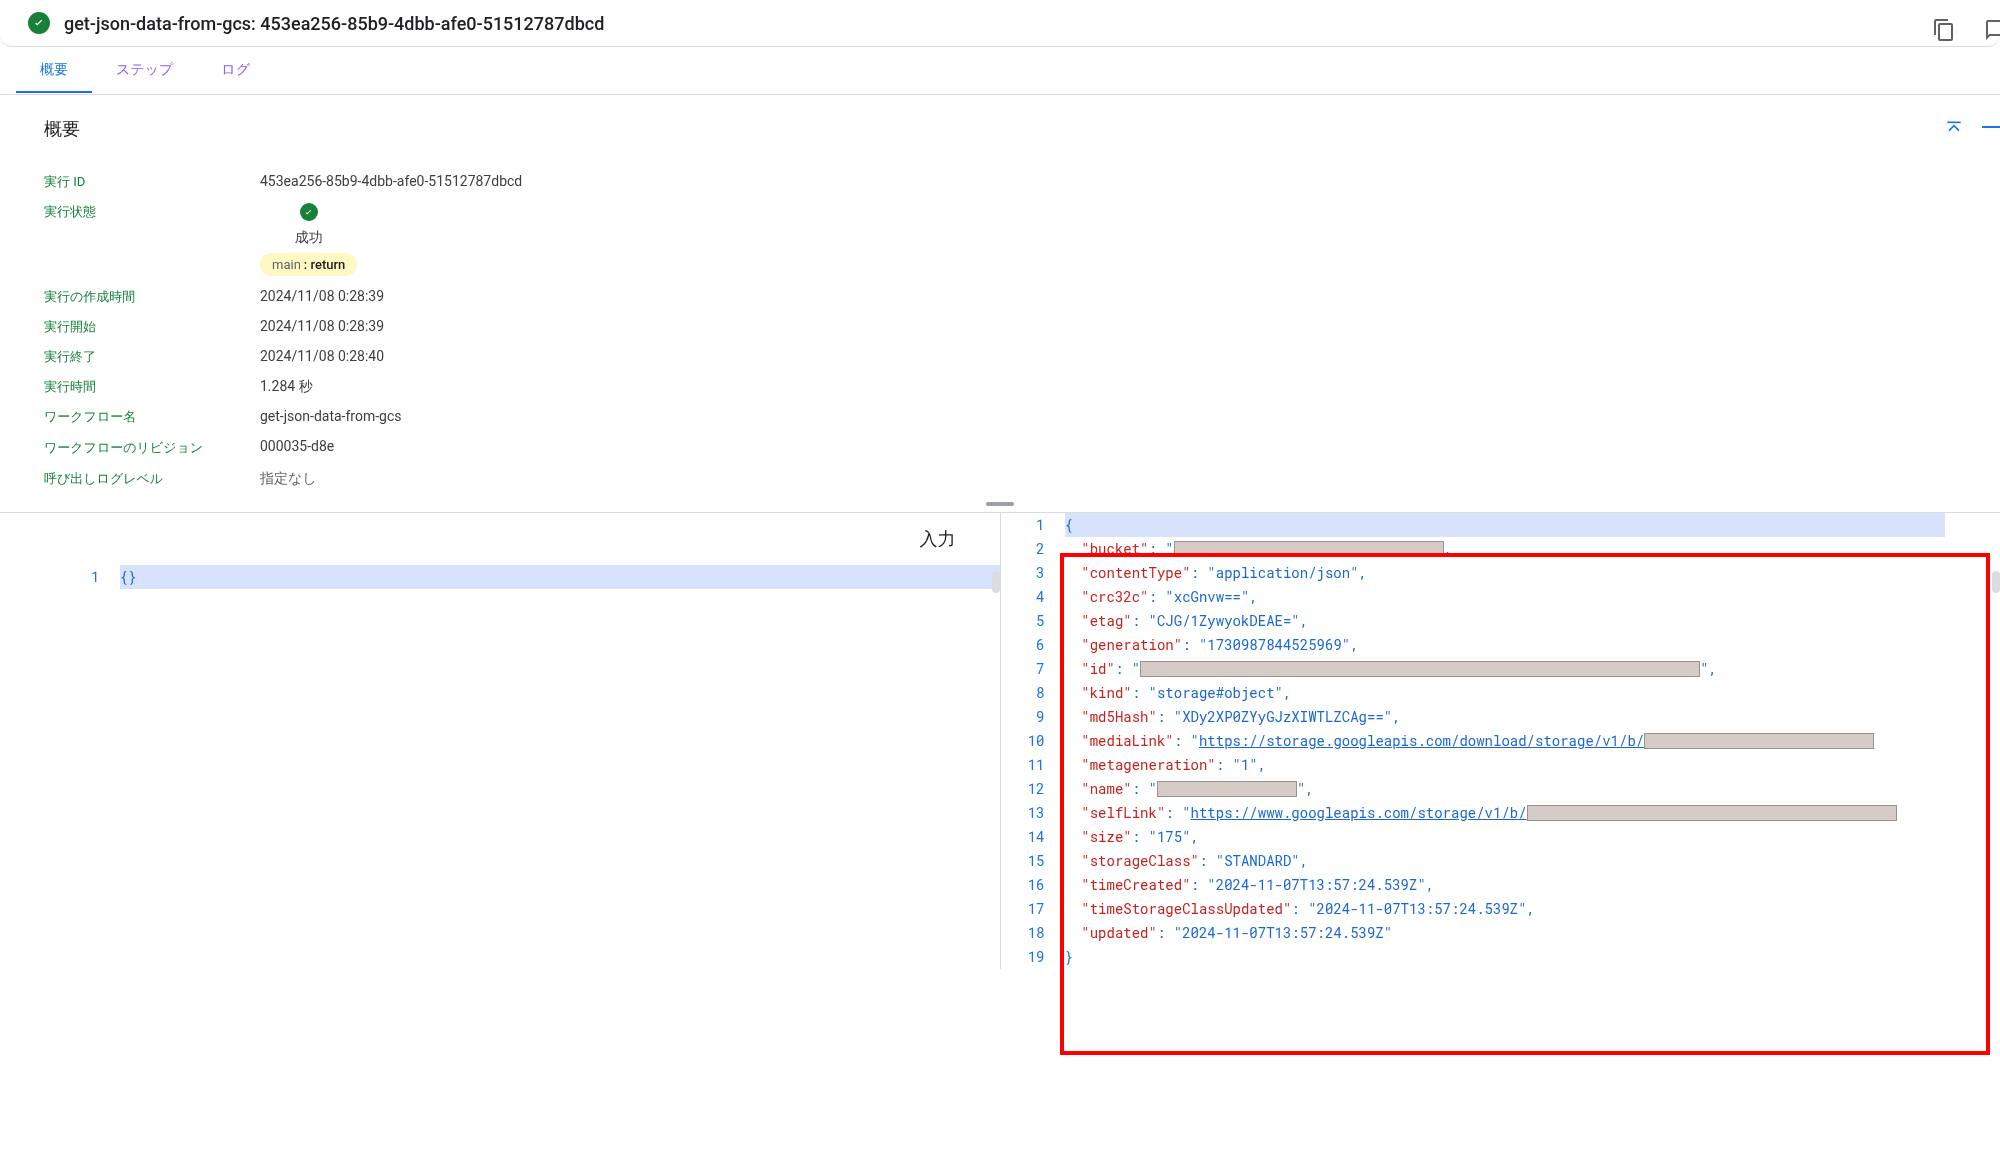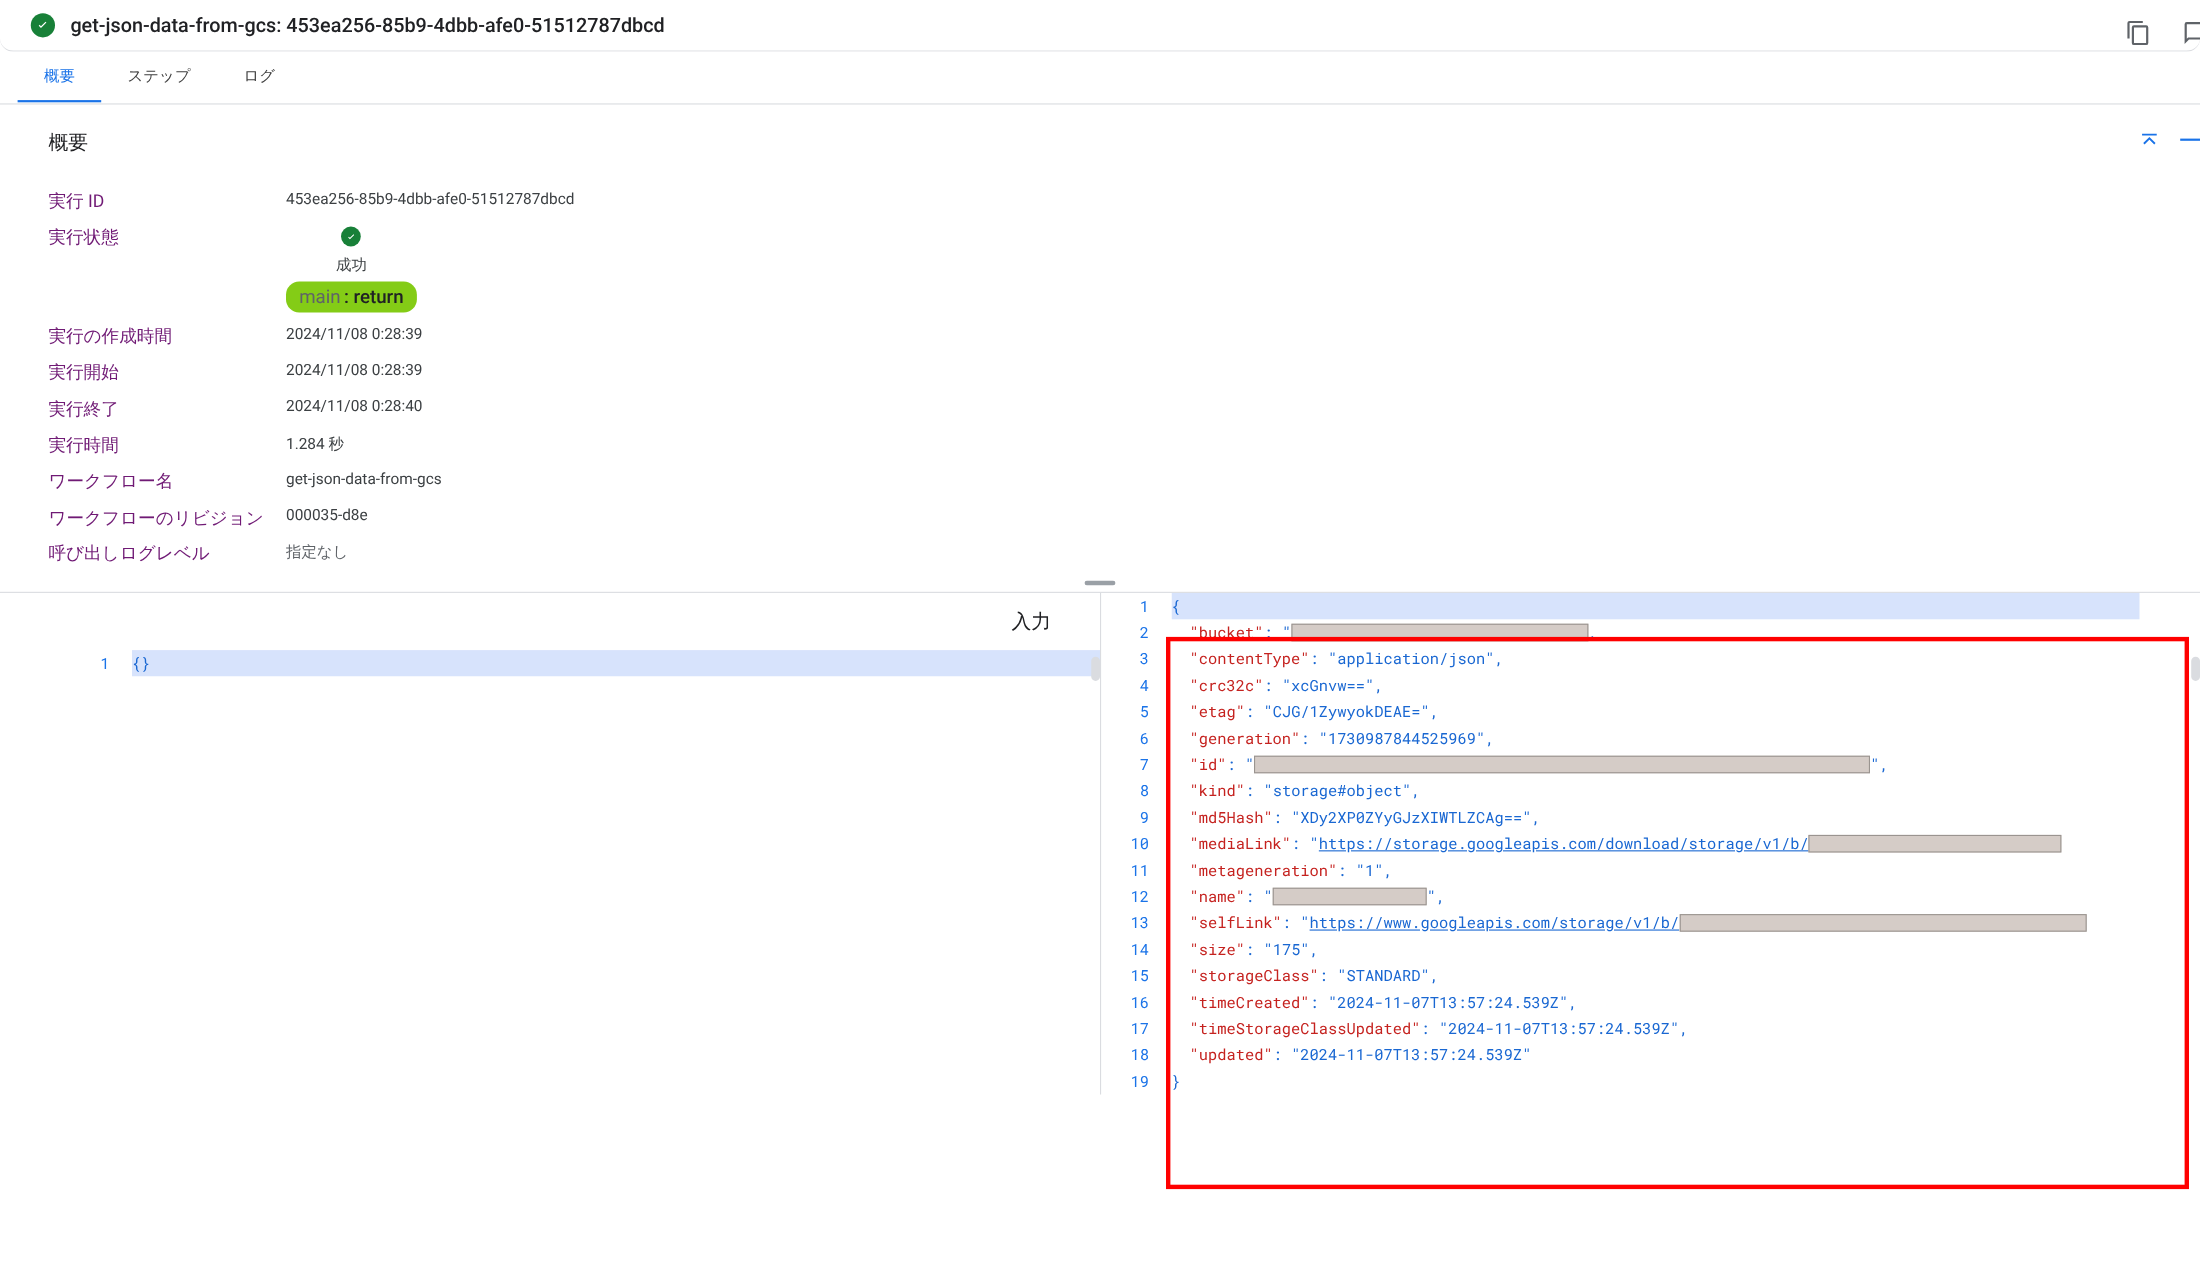--- a/index.html
+++ b/index.html
@@ -55,21 +55,21 @@
   .icon-btn svg { width: 24px; height: 24px; fill: #5f6368; }
   
   .tabs {
     display: flex;
     border-bottom: 1px solid #fff;
     padding-left: 16px;
   }
   .tab {
     padding: 14px 24px 12px;
     font-size: 14px;
-    color: #404040;
+    color: #8b5cf6;
     cursor: pointer;
     border-bottom: 2px solid transparent;
     font-weight: 500;
   }
   .tab.active {
     color: #1a73e8;
     border-bottom: 2px solid #1a73e8;
   }
   .tab-indicator-bar {
     height: 2px;
@@ -101,42 +101,42 @@
     padding: 4px 44px 10px;
   }
   .detail-row {
     display: flex;
     align-items: flex-start;
     padding: 6px 0;
     min-height: 30px;
   }
   .detail-label {
     width: 216px;
-    color: #701a75;
-    font-size: 16px;
+    color: #15803d;
+    font-size: 13px;
     flex-shrink: 0;
   }
   .detail-value {
     color: #3c4043;
     font-size: 14px;
   }
   .status-value { display: flex; align-items: center; gap: 8px; flex-direction: column; }
   .mini-check {
     width: 18px; height: 18px;
     background: #188038; border-radius: 50%;
     display: inline-flex; align-items: center; justify-content: center;
   }
   .mini-check svg { width: 11px; height: 11px; fill: #fff; }
   .pill {
     display: inline-flex;
     align-items: center;
-    background: #84cc16;
+    background: #fef9c3;
     border-radius: 12px;
     padding: 4px 12px;
-    font-size: 17px;
+    font-size: 13px;
     margin-top: 6px;
   }
   .pill .pill-main { color: #5f6368; }
   .pill .pill-sub { color: #202124; font-weight: 500; margin-left: 3px; }
   
   .drag-handle {
     height: 4px;
     width: 28px;
     margin: 0 auto;
     background: #9aa0a6;

